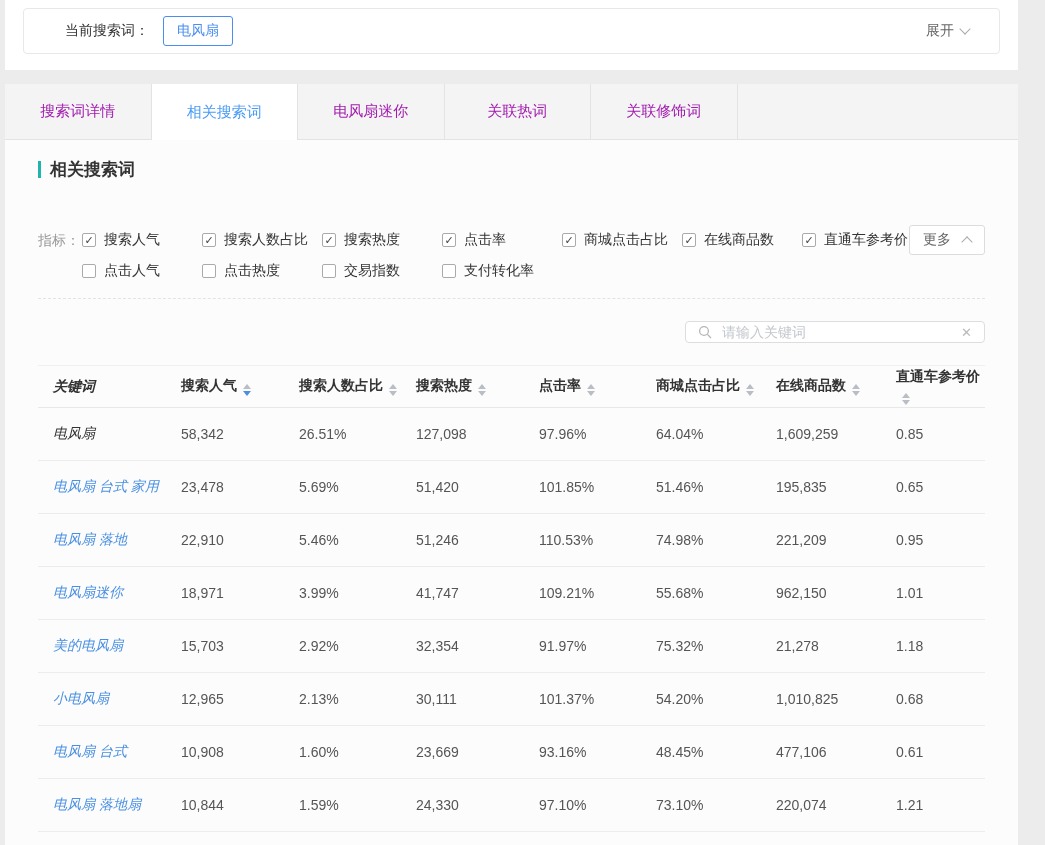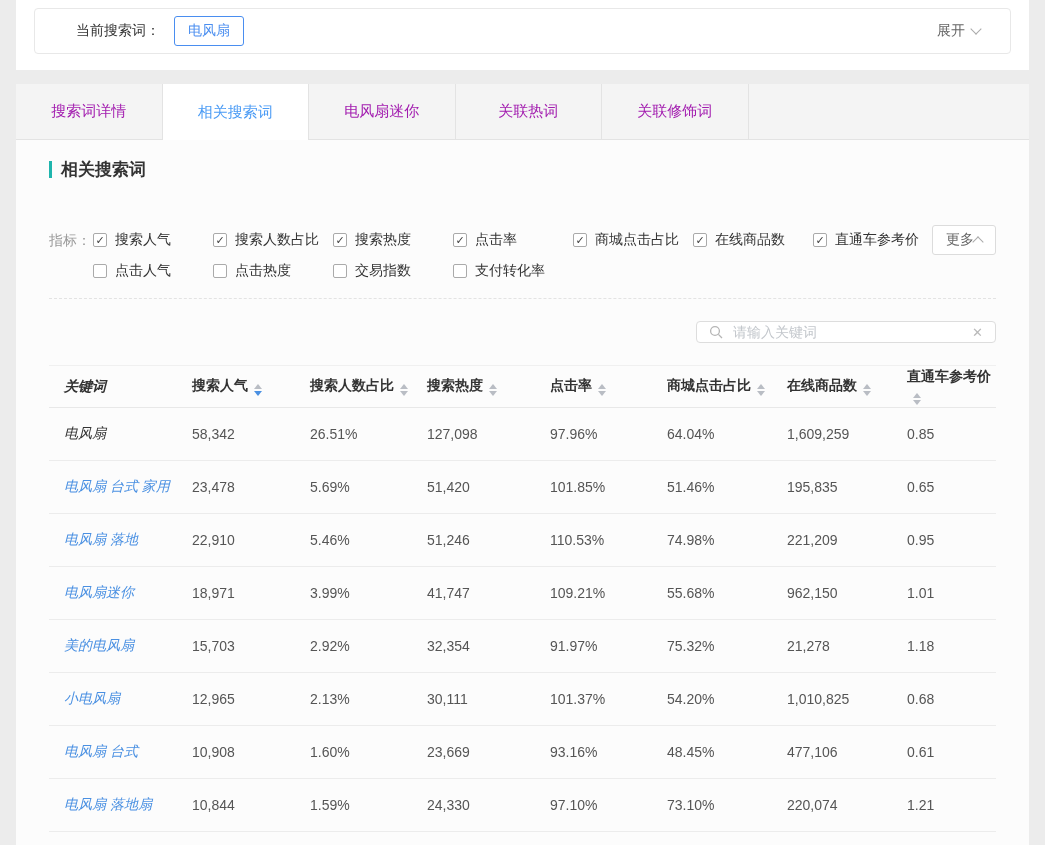--- a/index.html
+++ b/index.html
@@ -3,21 +3,21 @@
 <meta charset="utf-8">
 <style>
   * { box-sizing: border-box; }
   html,body { margin:0; padding:0; }
   body {
     width:1045px; height:845px; overflow:hidden;
     background:#ececec;
     font-family:"Liberation Sans","DejaVu Sans",sans-serif;
     color:#333; font-size:14px;
   }
-  .container { margin-left:16px; width:1013px; }
+  .container { margin-left:5px; width:1013px; }
 
   
   .topband { background:#fff; height:70px; }
   .topcard {
     position:relative; margin:0 18px; top:8px; height:46px;
     border:1px solid #e8e8e8; border-radius:4px;
     display:flex; align-items:center; background:#fff;
   }
   .topcard-label { margin-left:41px; color:#333; }
   .term-tag {
@@ -52,21 +52,21 @@
   .filter-grid { display:grid; grid-template-columns:repeat(7,120px); row-gap:13px; }
   .filter-item { display:flex; align-items:center; gap:8px; cursor:pointer; color:#333; }
   .cb {
     width:14px; height:14px; flex:none; border:1px solid #aaa; border-radius:2px;
     background:#fff; display:inline-flex; align-items:center; justify-content:center;
   }
   .cb.checked::after { content:"✓"; font-size:11px; font-weight:bold; color:#3c3c3c; line-height:1; }
   .more-btn {
     position:absolute; right:0; top:-6px; height:30px; padding:0 13px;
     background:#fff; border:1px solid #dcdcdc; border-radius:3px;
-    color:#666; font-size:14px; display:flex; align-items:center; gap:0; cursor:pointer;
+    color:#666; font-size:14px; display:flex; align-items:center; gap:12px; cursor:pointer;
   }
 
   
   .search-row { display:flex; justify-content:flex-end; margin-top:22px; }
   .search-box {
     width:300px; height:22px; border:1px solid #ddd; border-radius:4px; background:#fff;
     display:flex; align-items:center; padding:0 12px; gap:8px;
   }
   .search-box input { flex:1; border:none; outline:none; background:transparent; font-size:14px; color:#333; font-family:inherit; }
   .search-box input::placeholder { color:#c3c7cc; }

